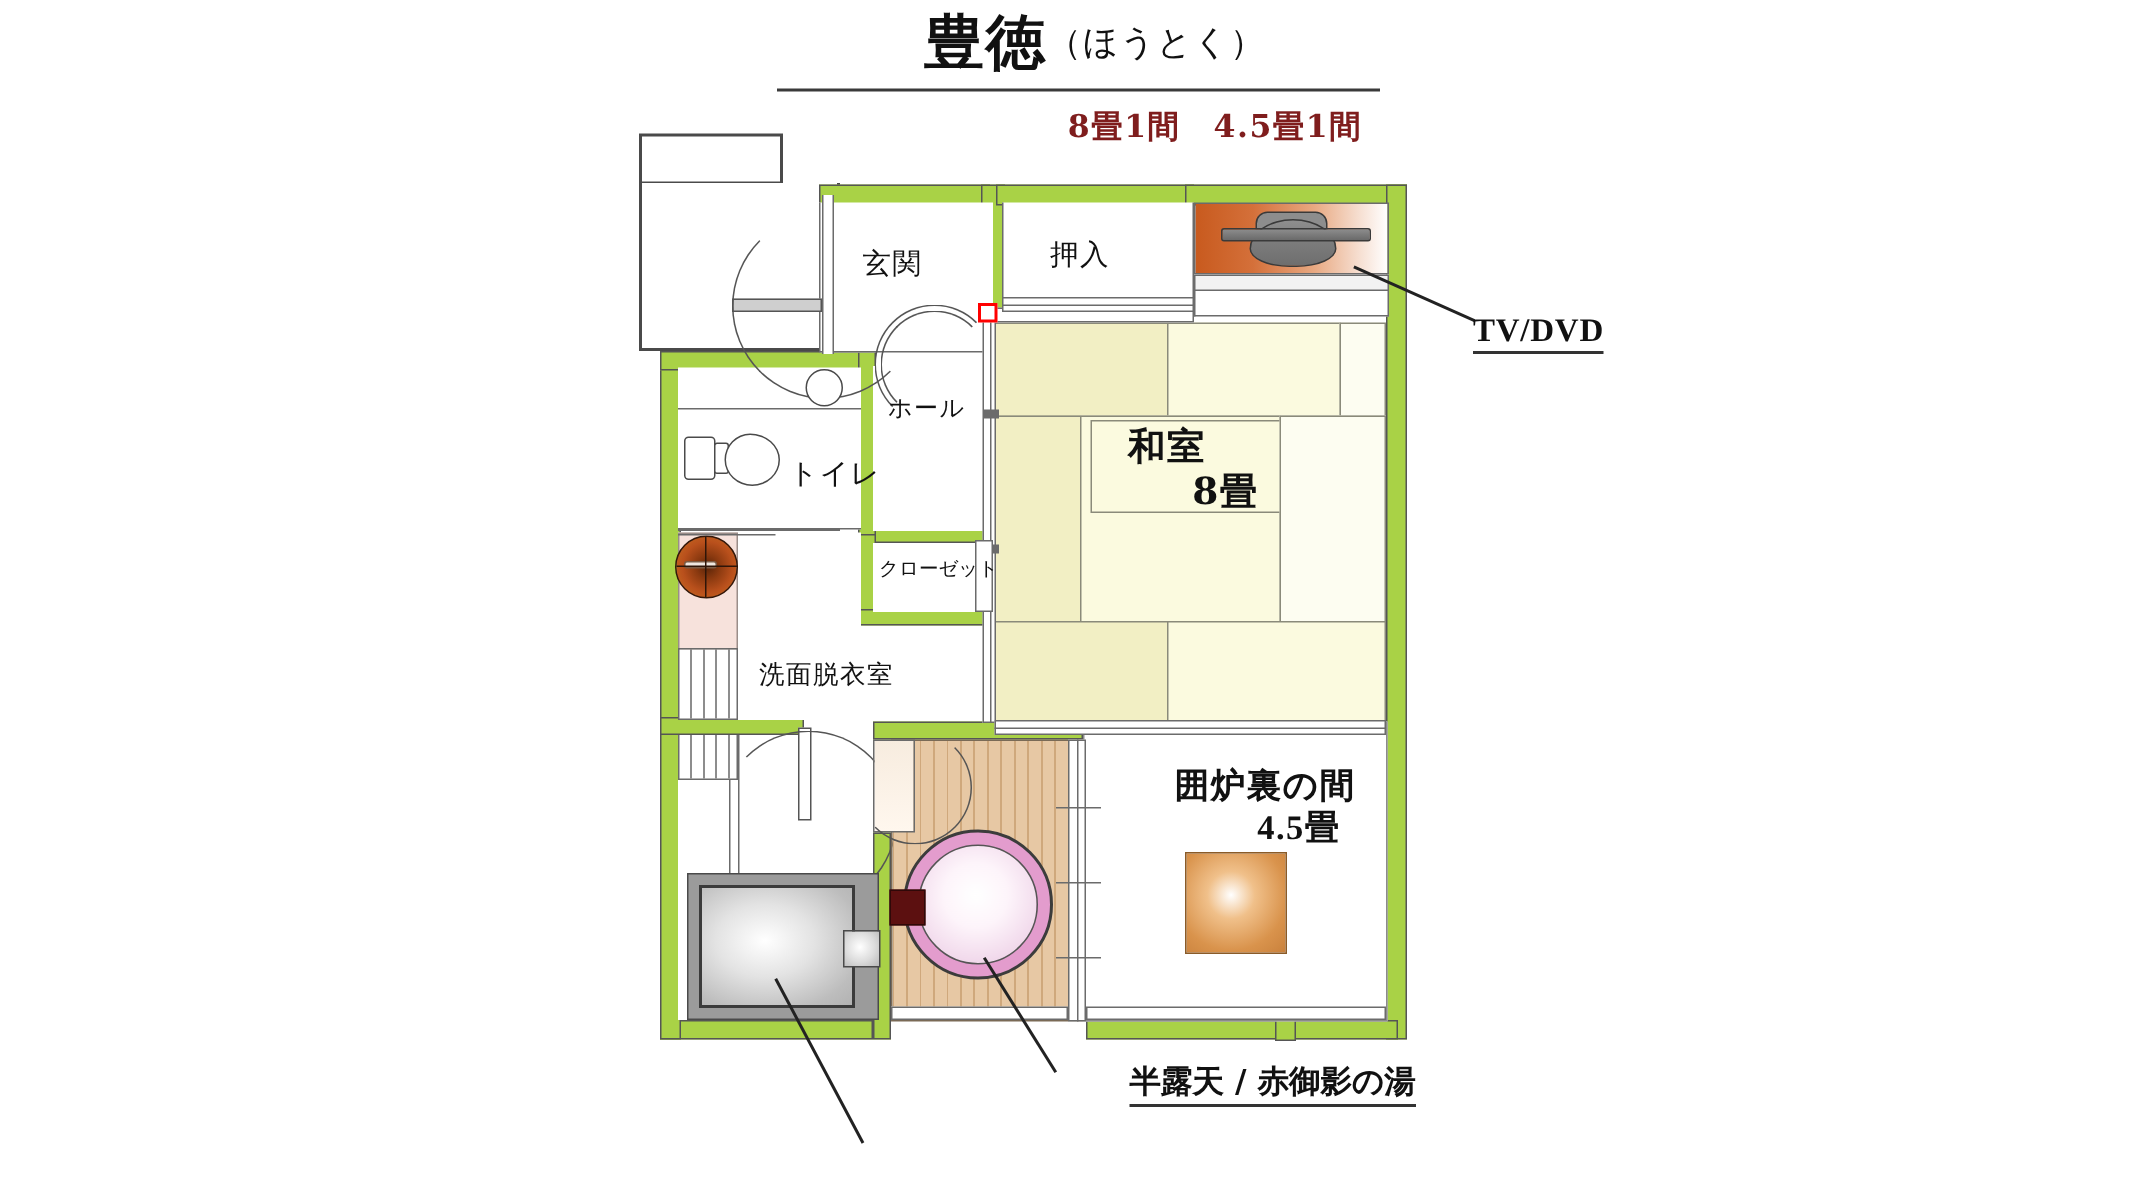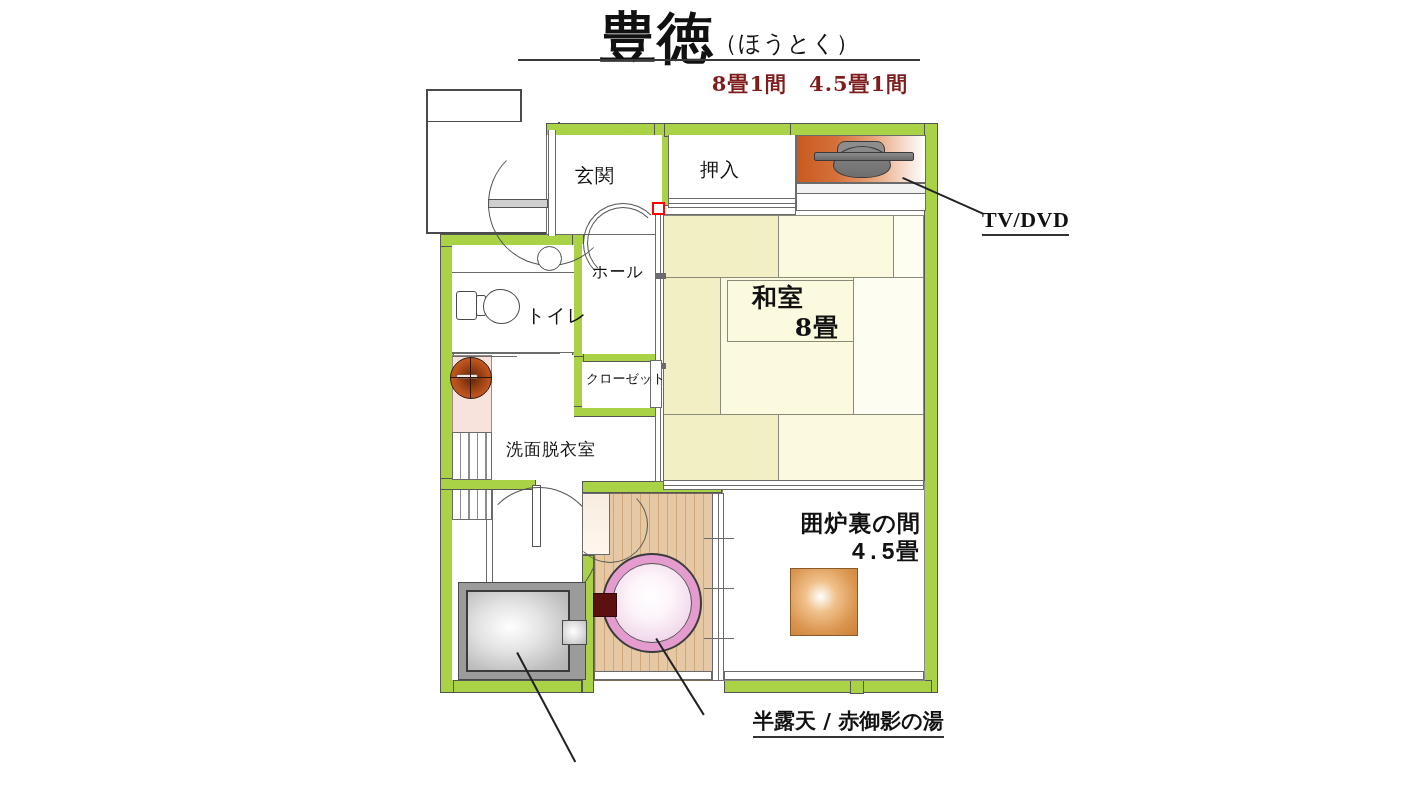--- a/index.html
+++ b/index.html
@@ -11,21 +11,21 @@
   }
   #root { position: relative; width: 1422px; height: 800px; }
 
   
   .title-wrap {
     position: absolute; left: 520px; top: 8px; width: 420px; text-align: center;
   }
   .title-main {
     display: inline-block;
     font-family: "DejaVu Serif", serif;
-    font-size: 56px; font-weight: 700; letter-spacing: 1px;
+    font-size: 40px; font-weight: 700; letter-spacing: 1px;
     line-height: 1.05; color: #111;
   }
   .title-kana {
     display: inline-block; font-size: 23px; font-weight: 400;
     font-family: "DejaVu Sans", sans-serif; color: #111;
     vertical-align: 6px; letter-spacing: 1px;
   }
   .title-rule {
     position: absolute; left: 518px; top: 59px; width: 402px; height: 2px;
     background: #3a3a3a;
@@ -59,22 +59,22 @@
     position: absolute; color: #111; white-space: nowrap;
     font-family: "DejaVu Sans", sans-serif;
   }
   .lbl-jp { font-size: 19px; letter-spacing: 1px; }
   .lbl-jp-sm { font-size: 13px; letter-spacing: 0px; }
   .lbl-big {
     font-family: "DejaVu Serif", serif;
     font-weight: 700; font-size: 25px; letter-spacing: 1px; text-align: center;
   }
   .lbl-big2 {
-    font-family: Liberation Mono, monospace;
-    font-weight: 700; font-size: 23px; letter-spacing: 1px; text-align: right;
+    font-family: Liberation Serif, serif;
+    font-weight: 700; font-size: 23px; letter-spacing: 1px; text-align: center;
   }
 
   
   .callout {
     position: absolute; font-family: "DejaVu Serif", serif;
     font-weight: 700; font-size: 21px; color: #111;
     border-bottom: 2px solid #333; padding-bottom: 1px; white-space: nowrap;
   }
   .callout-en {
     position: absolute; font-family: "Liberation Serif", serif;

